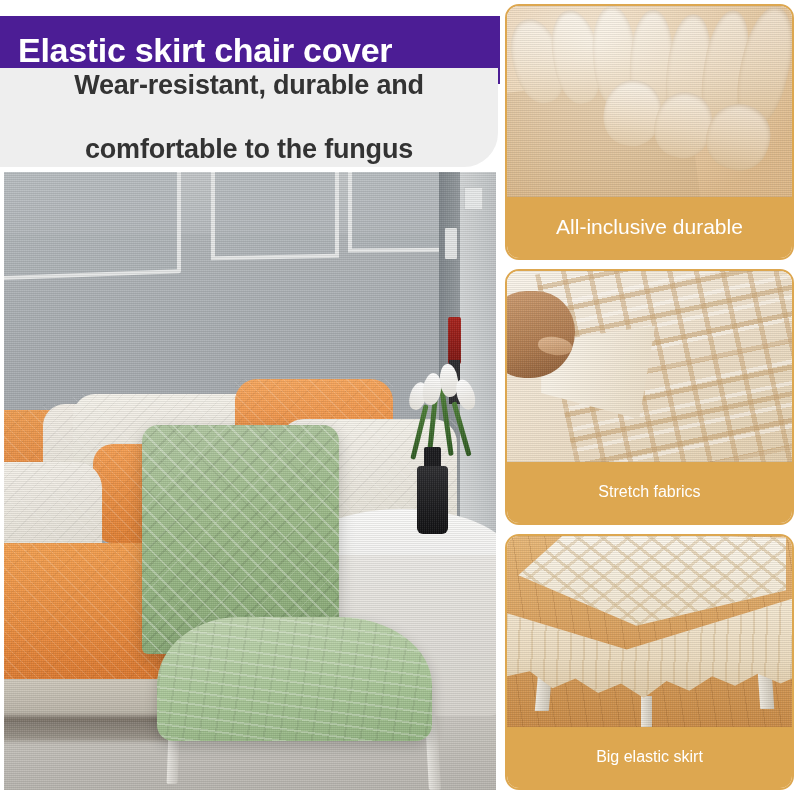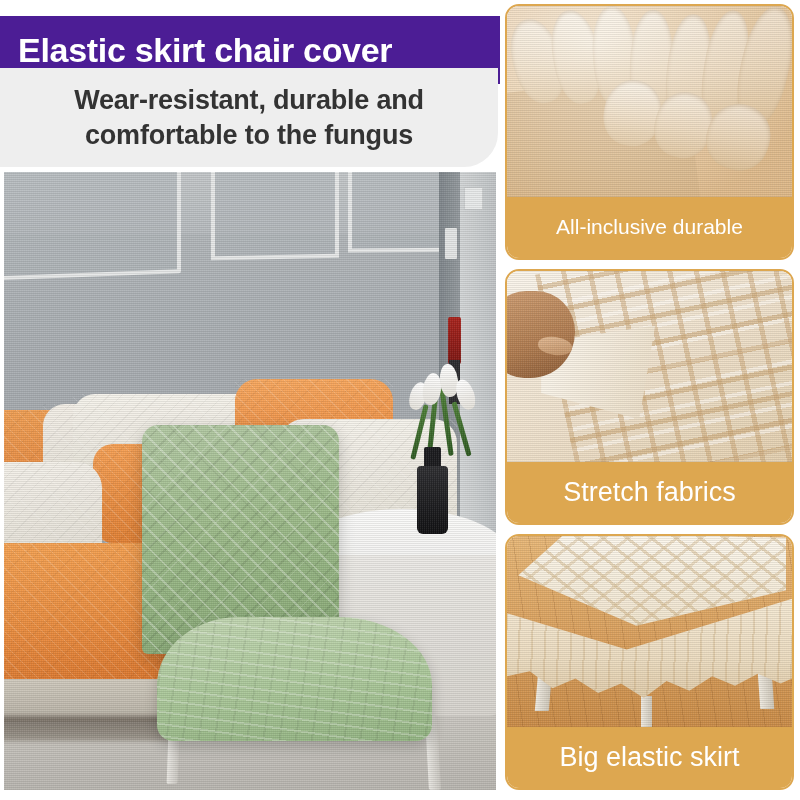--- a/index.html
+++ b/index.html
@@ -16,21 +16,21 @@
     background:#4c1d95; display:flex; align-items:center;margin-top:16px;
   }
   .title-banner .title-text {
     color:#ffffff; font-size:34px; font-weight:bold; letter-spacing:-0.3px;
     padding-left:18px; white-space:nowrap;
   }
 
   .subtitle-box {
     position:absolute; left:0; top:68px; width:498px; height:99px;
     background:#eeeeee; border-bottom-right-radius:34px;
-    display:flex; flex-direction:column; align-items:center; justify-content:center;
+    display:flex; flex-direction:column; align-items:center; justify-content:space-between;
   }
   .subtitle-box .sub-line {
     color:#333333; font-size:27px; font-weight:bold; line-height:1.28;
     text-align:center; letter-spacing:-0.2px; white-space:nowrap;
   }
 
   
   .room-photo {
     position:absolute; left:4px; top:172px; width:492px; height:618px;
     overflow:hidden; background:#b9bcbe;
@@ -178,21 +178,21 @@
   .panel-3 { top:530px; }
   .panel-img { position:absolute; left:0; top:0; width:100%; height:195px; overflow:hidden; }
   .pi { position:absolute; }
   .caption {
     position:absolute; left:0; bottom:0; width:100%; height:61px;
     background:#dda750; color:#fff;
     display:flex; flex-direction:column; align-items:center; justify-content:center;
     line-height:1.15;
   }
   .caption .cap-line { font-size:21px; white-space:nowrap; }
-  .caption.one-line .cap-line { font-size:27px; }
+  .caption.one-line .cap-line { font-size:16px; }
 
   
   .p1-bg { inset:0; width:100%; height:100%;
     background:linear-gradient(150deg,#f6e2c6 0%,#f1d8b4 40%,#e9c79b 100%); }
   .p1-weave { left:-12%; top:40%; width:78%; height:80%;
     background:
       repeating-linear-gradient(28deg, rgba(255,255,255,.45) 0 1px, rgba(0,0,0,0) 1px 5px),
       linear-gradient(25deg,#e7cba2,#d8b display);
     background-color:#e2c59c; transform:rotate(-7deg); }
   .ruche { position:absolute; border-radius:48% 48% 45% 45%;

